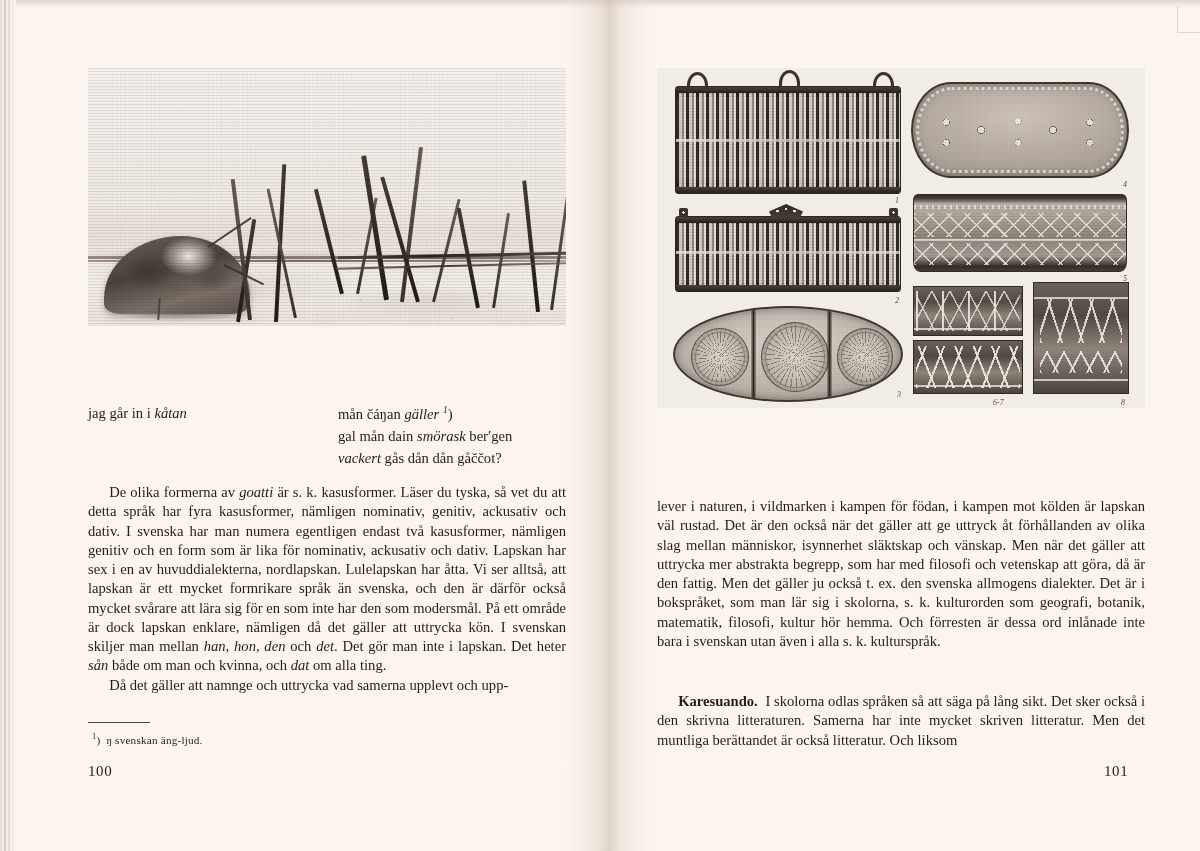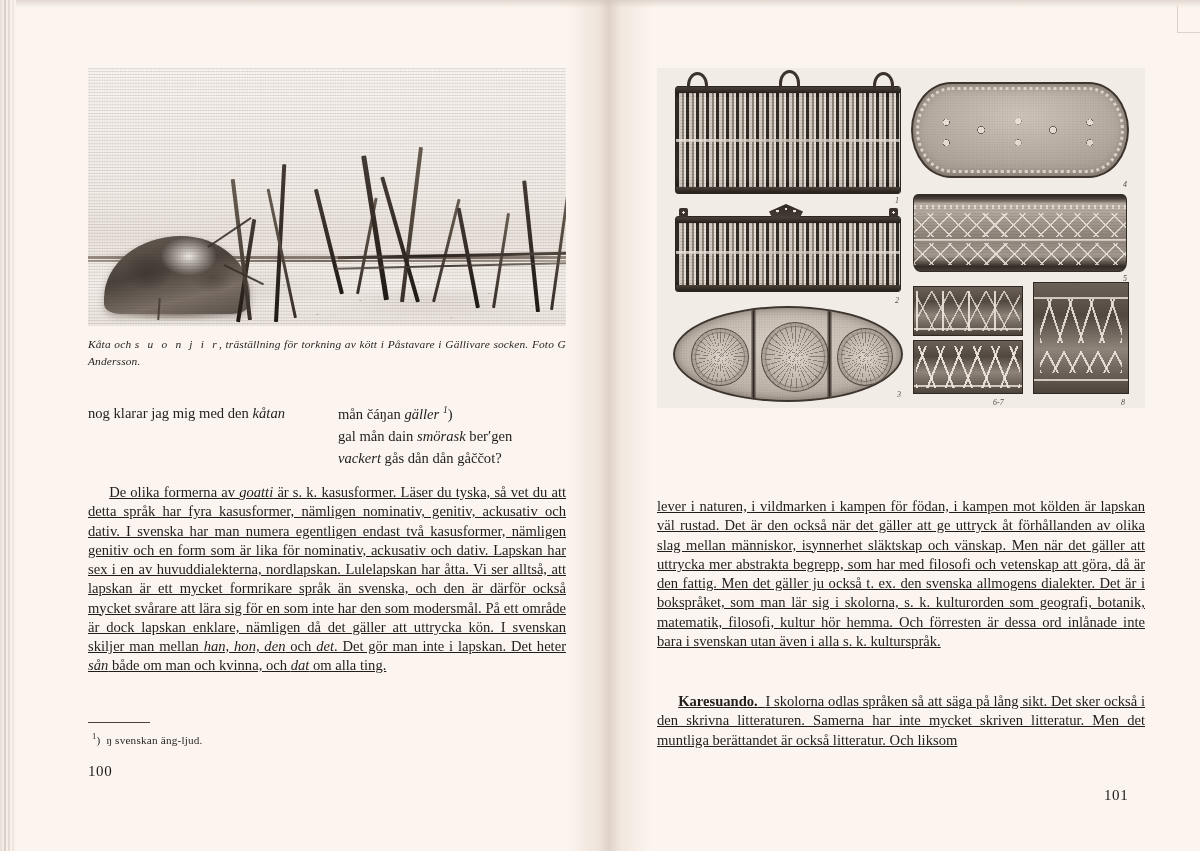--- a/index.html
+++ b/index.html
@@ -86,21 +86,21 @@
     text-align: justify;
   }
   .caption .spaced { letter-spacing: 2.4px; }
 
   .body-txt {
     font-size: 14.6px;
     line-height: 1.32;
     text-align: justify;
     color: #221d1a;
   }
-  .body-txt p { margin: 0; text-decoration: underline; }
+  .body-txt p { margin: 0; }
   .body-txt p.ind { text-indent: 1.45em; }
   .body-txt i { font-style: italic; }
   .body-txt b { font-weight: bold; }
 
   .verse {
     font-size: 14.6px;
     line-height: 1.5;
     color: #221d1a;
     white-space: nowrap;
   }
@@ -122,21 +122,21 @@
   }
   .footnote sup { font-size: 8.5px; }
 
   .folio {
     position: absolute;
     font-size: 15px;
     color: #1f1a17;
     letter-spacing: .6px;
   }
   .folio-left  { left: 88px;  top: 763px; }
-  .folio-right { left: 1104px; top: 763px; margin-top: 24px; }
+  .folio-right { left: 1104px; top: 763px; }
 
   
   .photo {
     position: absolute;
     left: 88px; top: 68px;
     width: 478px; height: 258px;
     overflow: hidden;
     background: #efe9e4;
     filter: contrast(1.03);
   }
@@ -481,36 +481,34 @@
     <div class="ph-frame-top2"></div>
 
     <div class="twig" style="left:120px;top:178px;width:52px;transform:rotate(-34deg);"></div>
     <div class="twig" style="left:136px;top:196px;width:44px;transform:rotate(26deg);"></div>
     <div class="twig" style="left:70px;top:230px;width:2px;height:22px;background:#4a4038;transform:rotate(4deg);"></div>
 
     <div class="grain"></div>
     <div class="halftone"></div>
   </div>
 
-  <div class="col caption" style="left:88px; top:336px; width:478px;">
-    <span>Kåta och </span><span class="spaced">s u o n j i r</span><span>, träställning för torkning av kött i Påstavare i Gällivare socken. Foto G Andersson.</span>
-  </div>
 
   <div class="col verse" style="left:88px; top:403px;">
-    <div>nog klarar jag mig med den <i>kåtan</i></div>
+    <div>jag går in i <i>kåtan</i></div>
   </div>
 
   <div class="col verse" style="left:338px; top:403px;">
     <div>mån čáŋan <i>gäller</i> <sup>1</sup>)</div>
     <div>gal mån dain <i>smörask</i> ber′gen</div>
     <div><i>vackert</i> gås dån dån gåččot?</div>
   </div>
 
   <div class="col body-txt" style="left:88px; top:483px; width:478px;">
     <p class="ind">De olika formerna av <i>goatti</i> är s. k. kasusformer. Läser du tyska, så vet du att detta språk har fyra kasusformer, nämligen nominativ, genitiv, ackusativ och dativ. I svenska har man numera egentligen endast två kasusformer, nämligen genitiv och en form som är lika för nominativ, ackusativ och dativ. Lapskan har sex i en av huvuddialekterna, nordlapskan. Lulelapskan har åtta. Vi ser alltså, att lapskan är ett mycket formrikare språk än svenska, och den är därför också mycket svårare att lära sig för en som inte har den som modersmål. På ett område är dock lapskan enklare, nämligen då det gäller att uttrycka kön. I svenskan skiljer man mellan <i>han, hon, den</i> och <i>det</i>. Det gör man inte i lapskan. Det heter <i>sån</i> både om man och kvinna, och <i>dat</i> om alla ting.</p>
+    <p class="ind">Då det gäller att namnge och uttrycka vad samerna upplevt och upp-</p>
   </div>
 
   <div class="footnote-rule"></div>
   <div class="footnote">
     <sup>1</sup>)&nbsp; <span>ŋ svenskan äng-ljud.</span>
   </div>
 
   <div class="folio folio-left">100</div>
 
   <div class="plate">

